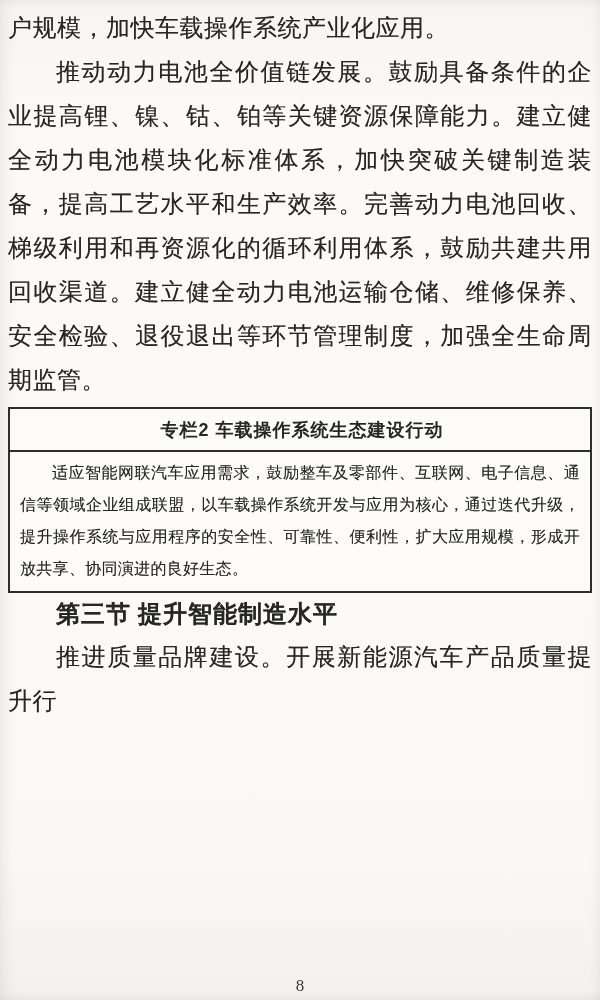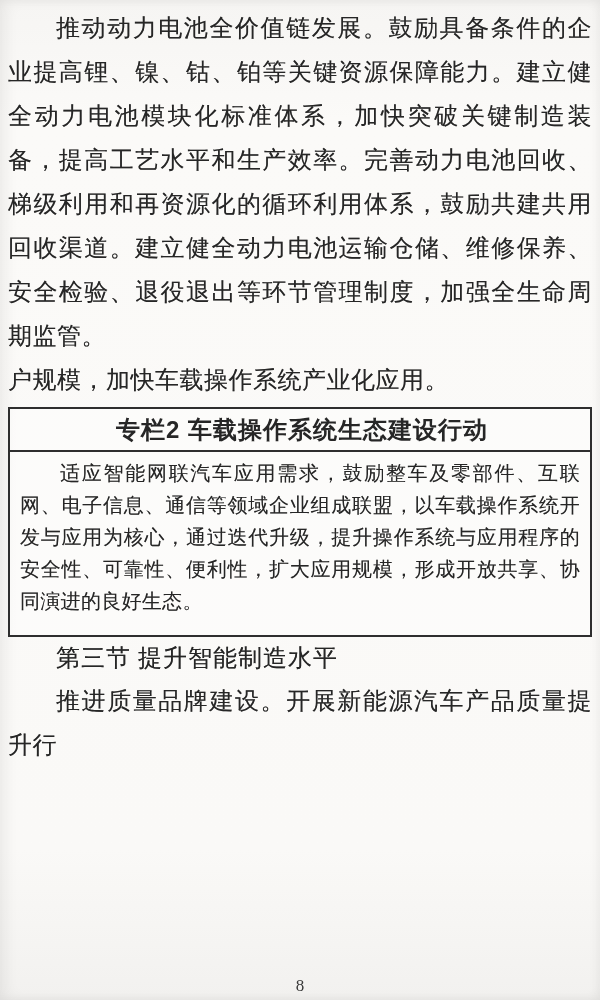--- a/index.html
+++ b/index.html
@@ -28,65 +28,65 @@
   }
   .indent { text-indent: 2em; }
   .column-box {
     margin-top: 5px;
     border: 2px solid #2e2e2e;
     background: rgba(255,255,255,0.35);
   }
   .column-box-title {
     font-family: "Liberation Sans", sans-serif;
     font-weight: 700;
-    font-size: 24px;
+    font-size: 18px;
     line-height: 26px;
     text-align: center;
     padding: 8px 2px 7px 6px;
     border-bottom: 2px solid #2e2e2e;
     letter-spacing: 1px;
   }
   .column-box-body {
-    font-size: 20px;
+    font-size: 16px;
     line-height: 32px;
     text-align: justify;
     text-indent: 2em;
-    padding: 5px 10px 18px 10px;
+    padding: 5px 10px 6px 10px;
     letter-spacing: 0.3px;
     text-shadow: 0 0 0.4px rgba(40,40,40,0.4);
   }
   .section-heading {
     margin: 7px 0 0 0;
     padding-left: 2em;
     font-size: 24px;
     line-height: 28px;
-    font-weight: 400;
+    font-weight: 700;
     letter-spacing: 1px;
     text-shadow: 0 0 0.6px rgba(20,20,20,0.6);
   }
   .section-heading.second { margin-top: 9px; }
   .after-heading { margin-top: 7px; }
   .page-number {
     position: absolute;
     left: 0; right: 0;
     bottom: 4px;
     text-align: center;
     font-size: 17px;
     color: #3a3a3a;
     font-family: "Liberation Serif", serif;
   }
 </style>
 </head>
 <body>
 
 <div class="page">
 
+  <p class="body-para">户规模，加快车载操作系统产业化应用。</p>
+
   <p class="body-para indent">推动动力电池全价值链发展。鼓励具备条件的企业提高锂、镍、钴、铂等关键资源保障能力。建立健全动力电池模块化标准体系，加快突破关键制造装备，提高工艺水平和生产效率。完善动力电池回收、梯级利用和再资源化的循环利用体系，鼓励共建共用回收渠道。建立健全动力电池运输仓储、维修保养、安全检验、退役退出等环节管理制度，加强全生命周期监管。</p>
-
-  <p class="body-para">户规模，加快车载操作系统产业化应用。</p>
 
   <div class="column-box">
     <div class="column-box-title">专栏2 车载操作系统生态建设行动</div>
     <div class="column-box-body">适应智能网联汽车应用需求，鼓励整车及零部件、互联网、电子信息、通信等领域企业组成联盟，以车载操作系统开发与应用为核心，通过迭代升级，提升操作系统与应用程序的安全性、可靠性、便利性，扩大应用规模，形成开放共享、协同演进的良好生态。</div>
   </div>
 
   <h3 class="section-heading">第三节 提升智能制造水平</h3>
 
 
 

